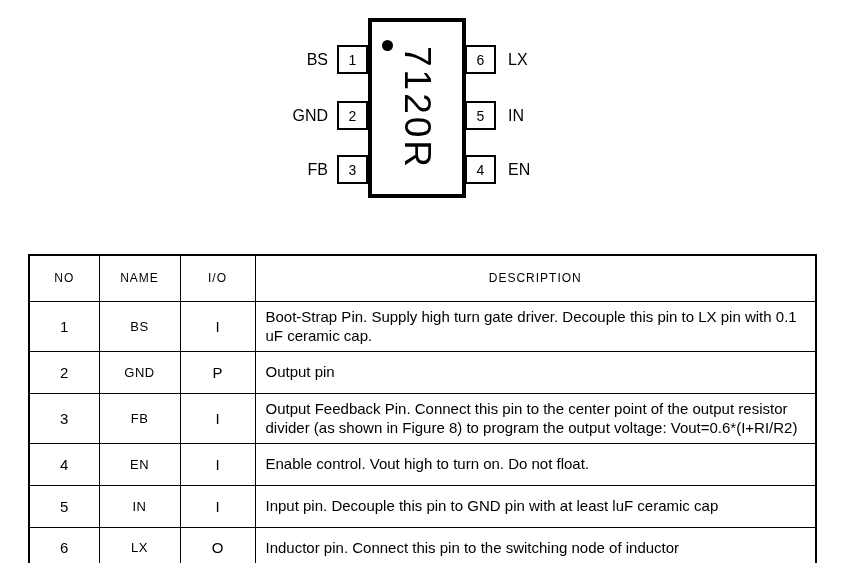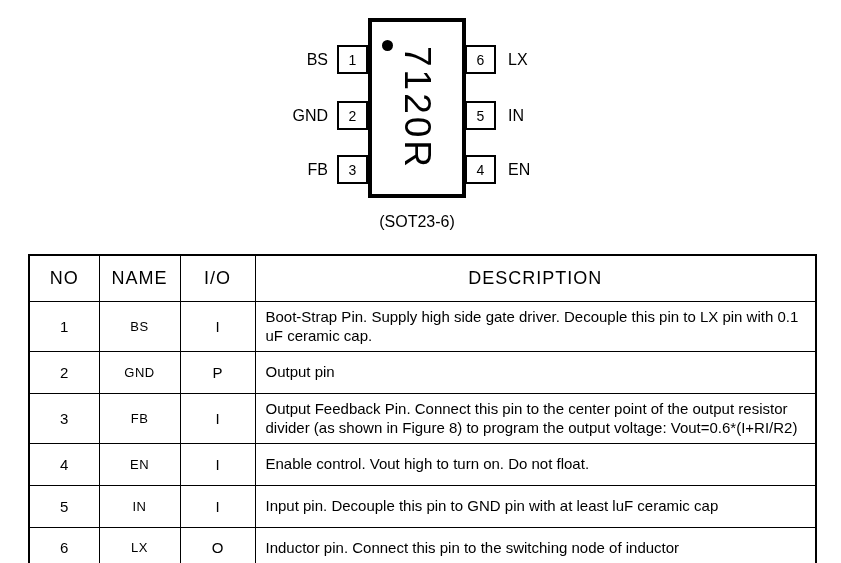--- a/index.html
+++ b/index.html
@@ -87,21 +87,21 @@
   .col-no   { width: 70px; }
   .col-name { width: 81px; }
   .col-io   { width: 75px; }
   .col-desc { width: 561px; }
 
   .pin-table th {
     height: 46px;
     font-weight: normal;
     letter-spacing: 1px;
     text-align: center;
-    font-size: 18px;
+    font-size: 12px;
   }
   .pin-table td.c { text-align: center; }
   .pin-table td.name-cell { font-size: 13px; letter-spacing: 0.5px; }
   .pin-table td.desc {
     text-align: left;
     padding: 5px 10px;
     line-height: 1.3;
   }
   .rh2 td { height: 46px; }  
   .rh1 td { height: 42px; }  
@@ -139,21 +139,20 @@
   <span class="pin-box side-right t2">
     <span>5</span>
   </span>
   <span class="pin-label side-right t2">IN</span>
 
   <span class="pin-box side-right t3">
     <span>4</span>
   </span>
   <span class="pin-label side-right t3">EN</span>
 
-  <div class="package-label">(SOT23-6)</div>
 </div>
 
 <table class="pin-table">
   <colgroup>
     <col class="col-no">
       <col class="col-name">
       <col class="col-io">
       <col class="col-desc">
   </colgroup>
   <thead>
@@ -162,21 +161,21 @@
       <th>NAME</th>
       <th>I/O</th>
       <th>DESCRIPTION</th>
     </tr>
   </thead>
   <tbody>
     <tr class="rh2">
       <td class="c">1</td>
       <td class="c name-cell">BS</td>
       <td class="c">I</td>
-      <td class="desc">Boot-Strap Pin. Supply high side gate driver. Decouple this pin to LX pin with 0.1 uF ceramic cap.</td>
+      <td class="desc">Boot-Strap Pin. Supply high turn gate driver. Decouple this pin to LX pin with 0.1 uF ceramic cap.</td>
     </tr>
     <tr class="rh1">
       <td class="c">2</td>
       <td class="c name-cell">GND</td>
       <td class="c">P</td>
       <td class="desc">Output pin</td>
     </tr>
     <tr class="rh2">
       <td class="c">3</td>
       <td class="c name-cell">FB</td>

